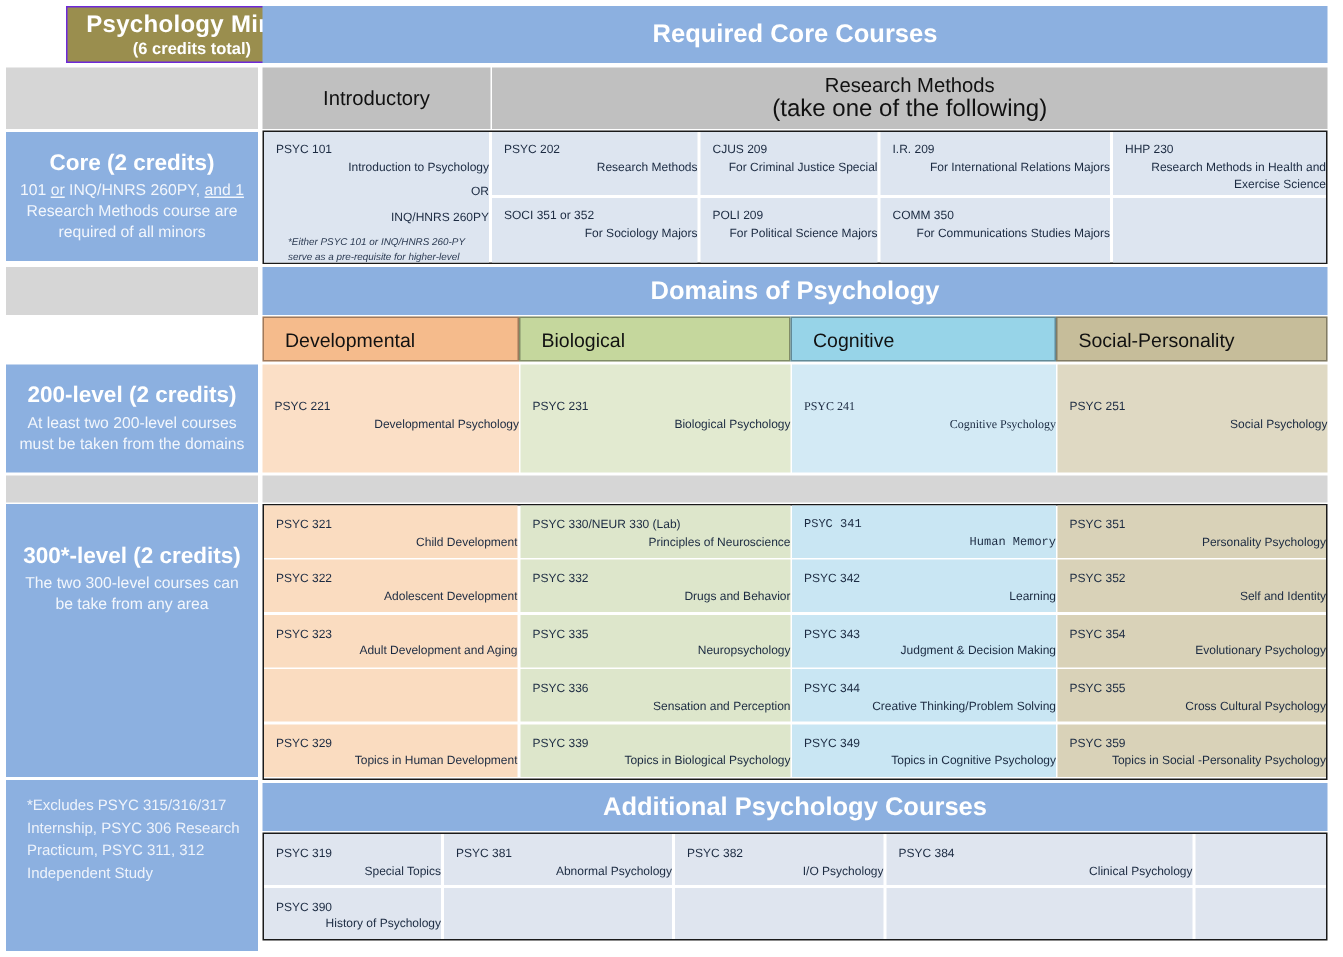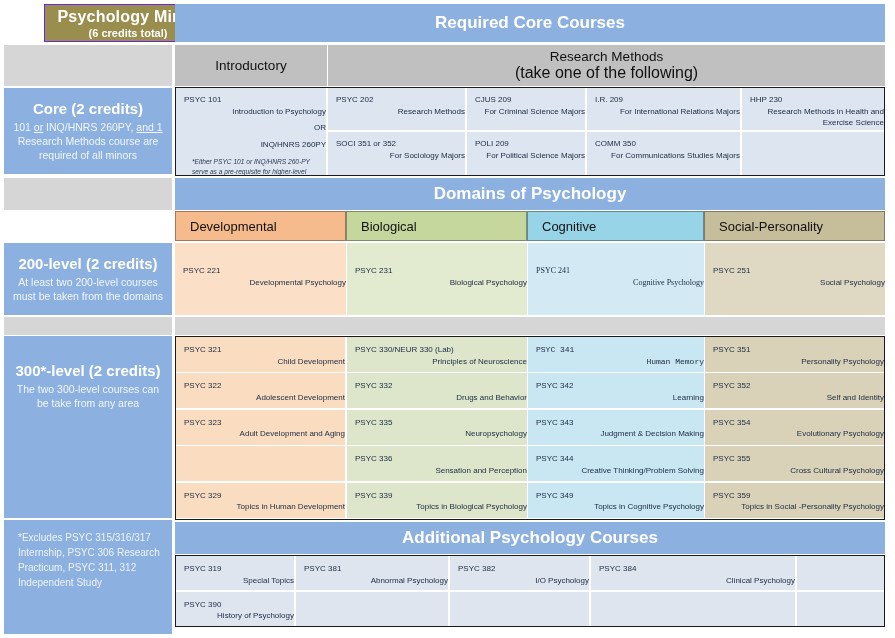--- a/index.html
+++ b/index.html
@@ -154,21 +154,21 @@
     <span class="name">INQ/HNRS 260PY</span>
     <div class="note-it">*Either PSYC 101 or INQ/HNRS 260-PY serve as a pre-requisite for higher-level courses</div>
   </div>
 
   <div class="abs cell f-core" style="left:328px; top:88px; width:137px; height:42px;">
     <span class="code">PSYC 202</span>
     <span class="name">Research Methods</span>
   </div>
   <div class="abs cell f-core" style="left:467px; top:88px; width:118px; height:42px;">
     <span class="code">CJUS 209</span>
-    <span class="name">For Criminal Science Majors</span>
+    <span class="name">For Criminal Justice Special</span>
   </div>
   <div class="abs cell f-core" style="left:587px; top:88px; width:153px; height:42px;">
     <span class="code">I.R. 209</span>
     <span class="name">For International Relations Majors</span>
   </div>
   <div class="abs cell f-core" style="left:742px; top:88px; width:142px; height:42px;">
     <span class="code">HHP 230</span>
     <span class="name">Research Methods in Health and Exercise Science</span>
   </div>
 

